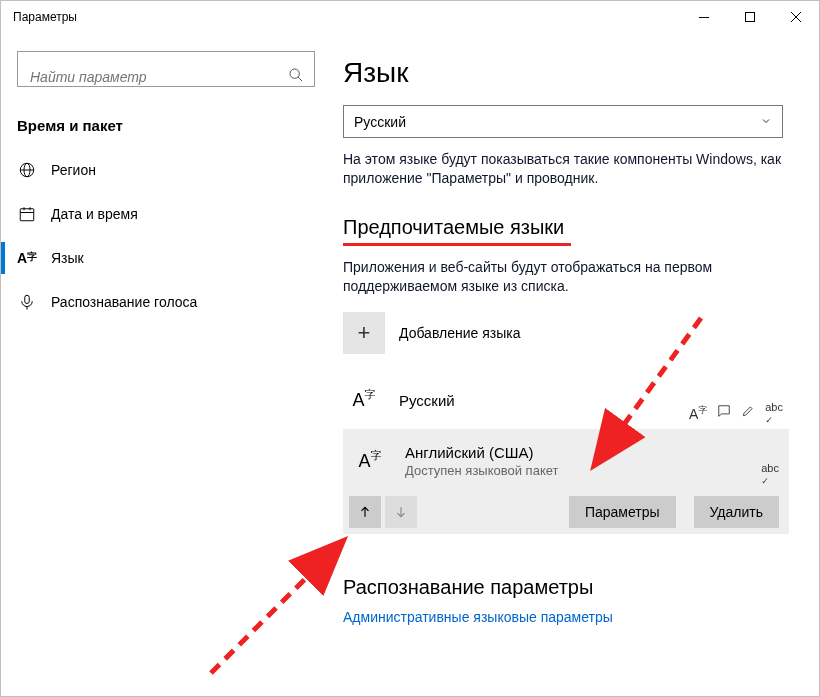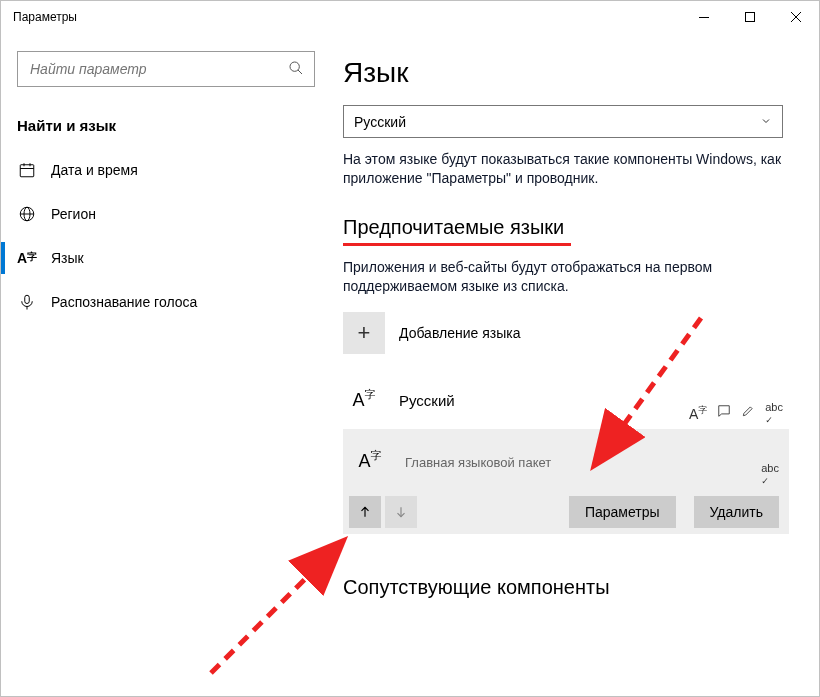--- a/index.html
+++ b/index.html
@@ -64,21 +64,21 @@
     gap: 14px;
     padding: 8px 16px;
     margin-bottom: 10px;
     cursor: pointer;
   }
   .searchbox {
     margin: 0 16px 22px 16px;
     height: 34px;
     border: 1px solid #999;
     display: flex;
-    align-items: center;
+    align-items: flex-end;
     padding: 0 10px;
     justify-content: space-between;
   }
   .searchbox input {
     border: none;
     outline: none;
     font-size: 14px;
     width: 85%;
     font-style: italic;
     color: #666;
@@ -286,43 +286,43 @@
       <div class="searchbox">
         <input type="text" placeholder="Найти параметр" style="">
         <span>
           <svg width="16" height="16" viewBox="0 0 24 24" fill="none" stroke="#555" stroke-width="1.5">
             <circle cx="10" cy="10" r="7"></circle>
               <line x1="21" y1="21" x2="15" y2="15"></line>
           </svg>
         </span>
       </div>
 
-      <div class="section-head">Найти и язык</div>
+      <div class="section-head">Время и пакет</div>
+
+      <div class="nav-item">
+        <span class="icon">
+          <svg width="18" height="18" viewBox="0 0 24 24" fill="none" stroke="#000" stroke-width="1.3">
+            <circle cx="12" cy="12" r="9"></circle>
+              <ellipse cx="12" cy="12" rx="4" ry="9"></ellipse>
+              <line x1="3" y1="12" x2="21" y2="12"></line>
+          </svg>
+        </span>
+        <span>Регион</span>
+      </div>
 
       <div class="nav-item">
         <span class="icon">
           <svg width="18" height="18" viewBox="0 0 24 24" fill="none" stroke="#000" stroke-width="1.3">
             <rect x="3" y="5" width="18" height="16" rx="1"></rect>
               <line x1="3" y1="10" x2="21" y2="10"></line>
               <line x1="8" y1="3" x2="8" y2="7"></line>
               <line x1="16" y1="3" x2="16" y2="7"></line>
           </svg>
         </span>
         <span>Дата и время</span>
-      </div>
-
-      <div class="nav-item">
-        <span class="icon">
-          <svg width="18" height="18" viewBox="0 0 24 24" fill="none" stroke="#000" stroke-width="1.3">
-            <circle cx="12" cy="12" r="9"></circle>
-              <ellipse cx="12" cy="12" rx="4" ry="9"></ellipse>
-              <line x1="3" y1="12" x2="21" y2="12"></line>
-          </svg>
-        </span>
-        <span>Регион</span>
       </div>
 
       <div class="nav-item active">
         <span class="icon" style="font-size:14px;font-weight:600;">A<sup style="font-size:10px;">字</sup></span>
         <span>Язык</span>
       </div>
 
       <div class="nav-item">
         <span class="icon">
           <svg width="18" height="18" viewBox="0 0 24 24" fill="none" stroke="#000" stroke-width="1.3">
@@ -377,21 +377,22 @@
               </svg>
           </span>
           <span style="font-size:11px;">abc<br><span style="font-size:9px;">✓</span></span>
         </div>
       </div>
 
       <div class="lang-card selected">
         <div class="top-row">
           <div class="lang-glyph">A<sup style="font-size:11px;position:relative;top:-6px;">字</sup></div>
           <div class="lang-text">
-            <div class="secondary">Главная языковой пакет</div>
+            <div class="primary">Английский (США)</div>
+            <div class="secondary">Доступен языковой пакет</div>
           </div>
           <div class="feature-icons">
             <span style="font-size:11px;">abc<br><span style="font-size:9px;">✓</span></span>
           </div>
         </div>
         <div class="lang-actions">
           <div class="sq-btn">
             <svg width="14" height="14" viewBox="0 0 24 24" fill="none" stroke="#000" stroke-width="2">
                 <line x1="12" y1="20" x2="12" y2="4"></line>
                 <polyline points="6 10 12 4 18 10"></polyline>
@@ -402,21 +403,22 @@
                 <line x1="12" y1="4" x2="12" y2="20"></line>
                 <polyline points="6 14 12 20 18 14"></polyline>
               </svg>
           </div>
           <div class="spacer"></div>
           <div class="txt-btn">Параметры</div>
           <div class="txt-btn" style="margin-left:14px;">Удалить</div>
         </div>
       </div>
 
-      <div class="related-head">Сопутствующие компоненты</div>
+      <div class="related-head">Распознавание параметры</div>
+      <div class="link">Административные языковые параметры</div>
     </div>
 
     <svg class="arrow-overlay" width="820" height="665">
       <defs>
         <marker id="ah" markerWidth="12" markerHeight="10" refX="10" refY="5" orient="auto">
           <polygon points="0 0, 12 5, 0 10" fill="#e22"></polygon>
         </marker>
       </defs>
 
       <line x1="700" y1="285" x2="595" y2="430" stroke="#e22" stroke-width="5" stroke-dasharray="12 8" marker-end="url(#ah)"></line>

